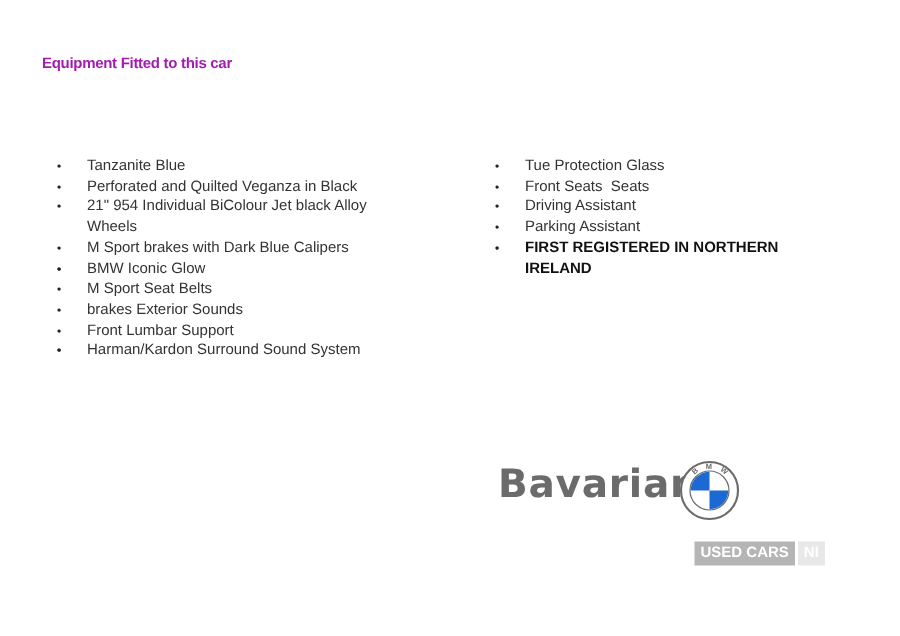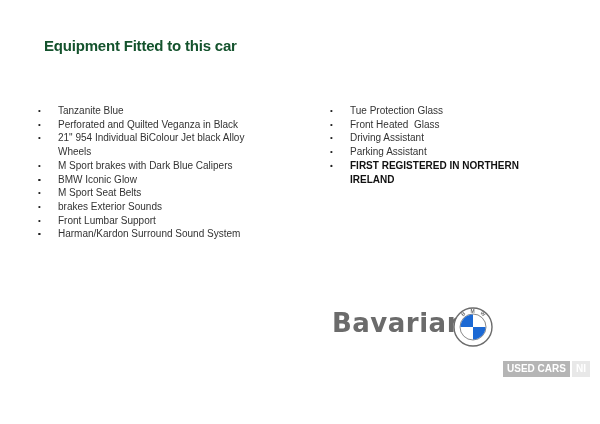--- a/index.html
+++ b/index.html
@@ -9,25 +9,25 @@
       background: #ffffff;
       overflow: hidden;
     }
     body {
       position: relative;
       font-family: "Liberation Sans", sans-serif;
       color: #222222;
     }
     .title {
       position: absolute;
-      left: 44px;
+      left: 28px;
       top: 37px;
-      font-size: 15px;
+      font-size: 10px;
       font-weight: bold;
-      color: #14532d;
+      color: #a21caf;
       letter-spacing: -0.2px;
     }
     .list {
       position: absolute;
       list-style: none;
       font-size: 10px;
       line-height: 13.7px;
       color: #333333;
     }
     .list-left {
@@ -83,21 +83,20 @@
       display: flex;
       height: 16px;
       font-size: 10px;
       font-weight: bold;
     }
     .used-badge .used {
       background: #b5b5b5;
       color: #ffffff;
       padding: 0 4px;
       line-height: 16px;
-      margin-left: 40px;
     }
     .used-badge .ni {
       background: #e8e8e8;
       color: #ffffff;
       padding: 0 4px;
       line-height: 16px;
       margin-left: 2px;
     }
   </style>
 </head>
@@ -114,21 +113,21 @@
   <li><span class="bullet">•</span><span>BMW Iconic Glow</span></li>
   <li><span class="bullet">•</span><span>M Sport Seat Belts</span></li>
   <li><span class="bullet">•</span><span>brakes Exterior Sounds</span></li>
   <li><span class="bullet">•</span><span>Front Lumbar Support</span></li>
   <li><span class="bullet">•</span></li>
   <li><span class="bullet">•</span><span>Harman/Kardon Surround Sound System</span></li>
 </ul>
 
 <ul class="list list-right">
   <li><span class="bullet">•</span><span>Tue Protection Glass</span></li>
-  <li><span class="bullet">•</span><span style="white-space:pre">Front Heated  Glass</span></li>
+  <li><span class="bullet">•</span><span style="white-space:pre">Front Seats  Seats</span></li>
   <li><span class="bullet">•</span><span>Driving Assistant</span></li>
   <li><span class="bullet">•</span><span>Parking Assistant</span></li>
   <li class="bold"><span class="bullet">•</span><span>FIRST REGISTERED IN NORTHERN IRELAND</span></li>
 </ul>
 
 <div class="brand">
   <span class="brand-name">Bavarian</span>
 </div>
 
 <svg class="bmw-logo" viewBox="0 0 40 40">

